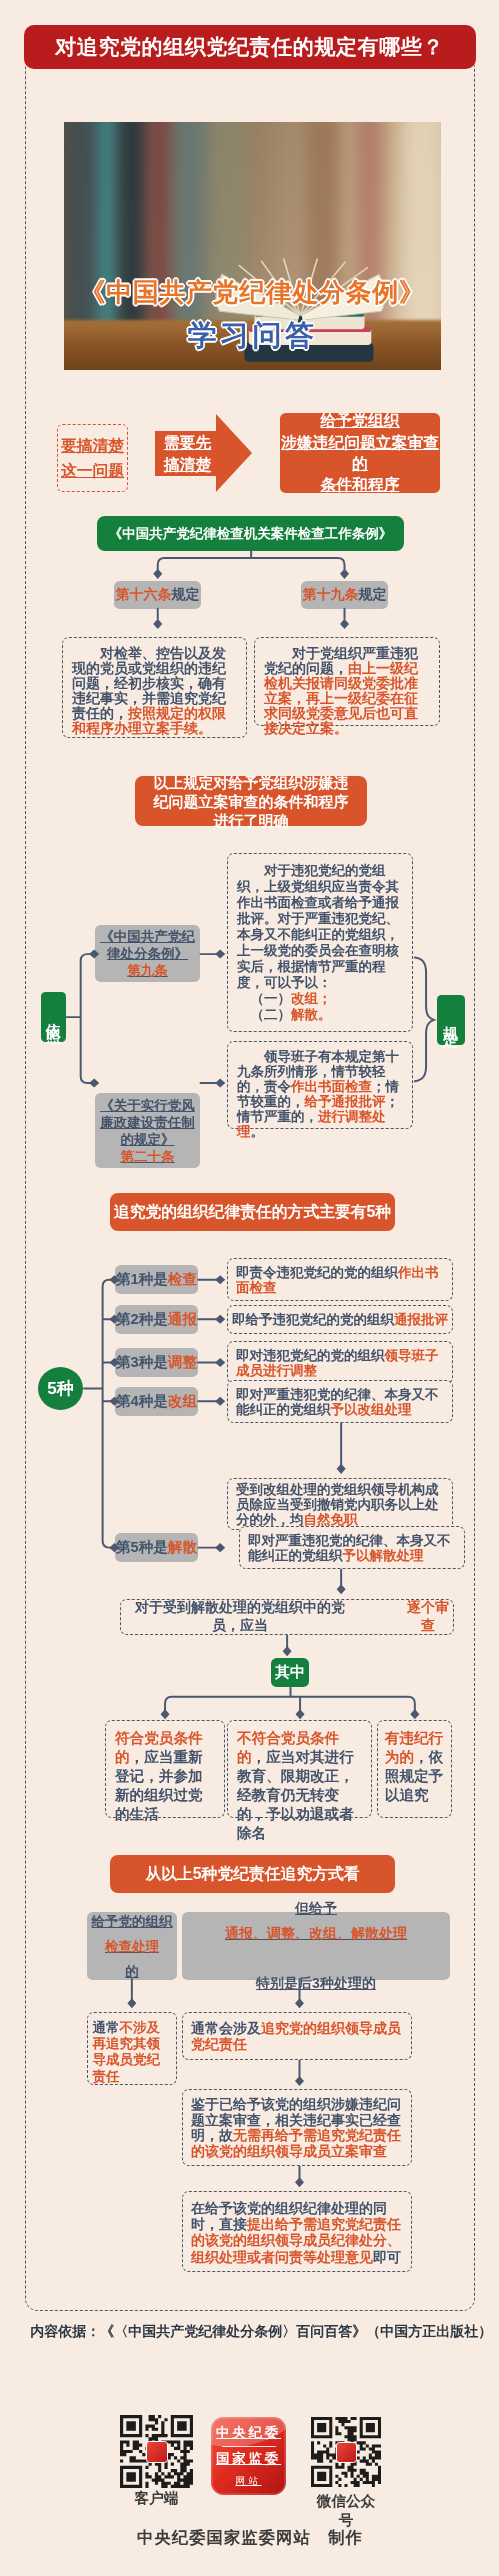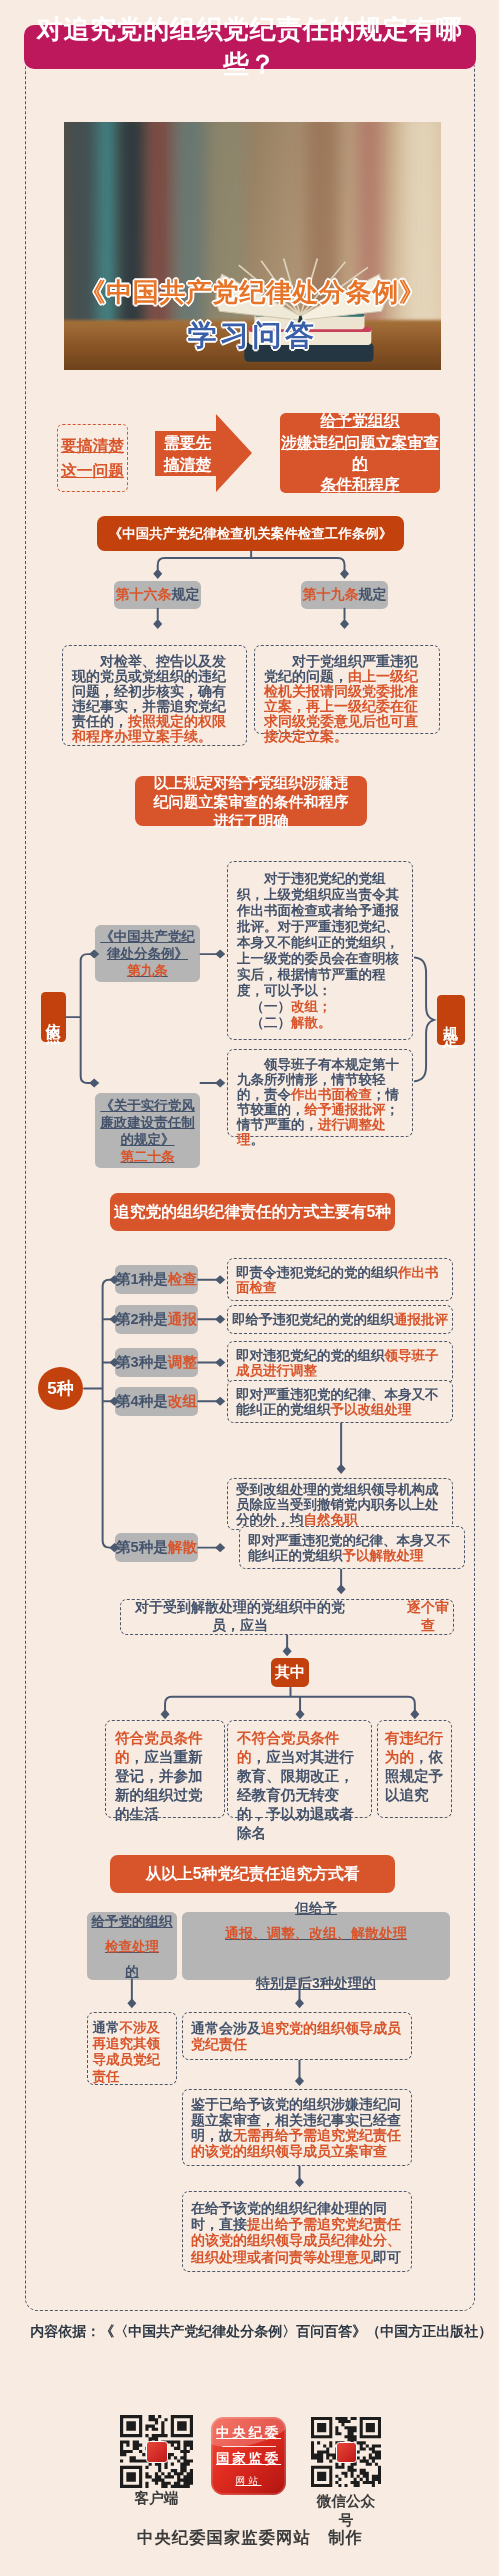--- a/index.html
+++ b/index.html
@@ -3,42 +3,42 @@
 <meta charset="utf-8">
 <style>
   html,body{margin:0;padding:0;}
   body{background:#efe4d8;font-family:"Liberation Sans","DejaVu Sans",sans-serif;}
   #canvas{position:relative;width:500px;height:2576px;margin:0 auto;background:#f8ece2;overflow:hidden;}
   .abs{position:absolute;box-sizing:border-box;}
   .seg-accent{color:#d8552b;}
   .center{display:flex;align-items:center;justify-content:center;text-align:center;}
   .colcenter{display:flex;flex-direction:column;align-items:center;justify-content:center;text-align:center;text-decoration:underline;}
   
-  .header{left:23.6px;top:25px;width:452px;height:44px;background:#be185d;border-radius:10px;
-          color:#fff;font-weight:bold;font-size:26px;letter-spacing:0.6px;z-index:5;}
+  .header{left:23.6px;top:25px;width:452px;height:44px;background:#b91c1c;border-radius:10px;
+          color:#fff;font-weight:bold;font-size:21px;letter-spacing:0.6px;z-index:5;}
   .bigdash{left:25px;top:56px;width:450px;height:2255px;border:1.7px dashed #4a5568;border-radius:12.4px;z-index:1;}
   
   .photo{left:64px;top:122px;width:377px;height:248px;overflow:hidden;z-index:2;
          background:linear-gradient(100deg,#5d4f3e 0%,#6f5c46 14%,#83705a 30%,#9a8265 48%,#b29878 64%,#c9ae8c 80%,#dfc9a9 100%);}
   .blurstripe{position:absolute;top:-11.3px;height:236px;filter:blur(7.9px);opacity:.85;}
   .tabletop{position:absolute;left:-11.3px;right:-11.3px;top:198px;height:62px;filter:blur(1.7px);
             background:linear-gradient(180deg,#a5713a 0%,#8a5526 40%,#5f3a16 100%);}
   .hero-t1{position:absolute;left:0;right:0;top:153px;text-align:center;font-weight:bold;font-size:26px;color:#e87428;letter-spacing:0.6px;
            text-shadow:-1.1px -1.1px 0 #fff,1.1px -1.1px 0 #fff,-1.1px 1.1px 0 #fff,1.1px 1.1px 0 #fff,0 -1.7px 0 #fff,0 1.7px 0 #fff,-1.7px 0 0 #fff,1.7px 0 0 #fff;z-index:4;}
   .hero-t2{position:absolute;left:0;right:0;top:194px;text-align:center;font-weight:bold;font-size:29px;color:#3a5fa9;letter-spacing:3.4px;
            text-shadow:-1.1px -1.1px 0 #fff,1.1px -1.1px 0 #fff,-1.1px 1.1px 0 #fff,1.1px 1.1px 0 #fff,0 -1.7px 0 #fff,0 1.7px 0 #fff,-1.7px 0 0 #fff,1.7px 0 0 #fff;z-index:4;}
   
   .odash{border:1.7px dashed #d8552b;border-radius:5.6px;color:#d8552b;font-weight:bold;}
   .obox{background:#d8552b;color:#fff;font-weight:bold;border-radius:5.6px;}
   .banner{background:#d8552b;color:#fff;font-weight:bold;border-radius:7.9px;z-index:3;}
   .gray{background:#b5b5b6;border-radius:5.6px;font-weight:bold;color:#44536b;}
-  .slate{background:#c2410c;color:#fff;font-weight:bold;border-radius:5.6px;}
+  .slate{background:#15803d;color:#fff;font-weight:bold;border-radius:5.6px;}
   .dbox{border:1.7px dashed #4a5568;border-radius:6.8px;color:#44536b;font-weight:bold;background:#f8ece2;z-index:2;}
   .para{padding:7.9px 9px;font-size:14px;line-height:15px;text-align:left;}
-  .indent{text-indent:2em;margin-top:8px;}
+  .indent{text-indent:2em;}
   svg.wires{position:absolute;left:0;top:0;z-index:1;}
   .vlabel{display:flex;flex-direction:column;align-items:center;justify-content:center;font-size:15px;line-height:21.4px;}
   
   .source{font-family:Liberation Serif, serif;font-weight:bold;color:#2e3844;font-size:14px;}
   .qrlabel{font-weight:bold;color:#3b3b3b;font-size:14.6px;}
   .credit{font-weight:bold;color:#3b3b3b;font-size:16.3px;letter-spacing:1.1px;}
   .badge{border-radius:12.4px;background:linear-gradient(135deg,#f0513c 0%,#e02c20 45%,#b01410 100%);box-shadow:inset 0 0 0 1.7px rgba(255,255,255,.18);overflow:hidden;}
   .badge:before{content:"";position:absolute;left:-30%;top:-55%;width:160%;height:90%;background:rgba(255,255,255,.22);border-radius:50%;transform:rotate(-18deg);}
   .badge-line{width:72%;height:1.1px;background:rgba(255,255,255,.85);margin:3.4px auto;}
   .qrcenter{position:absolute;background:linear-gradient(135deg,#e8473a,#c01818);border-radius:3.4px;border:1.1px solid #fff;}

